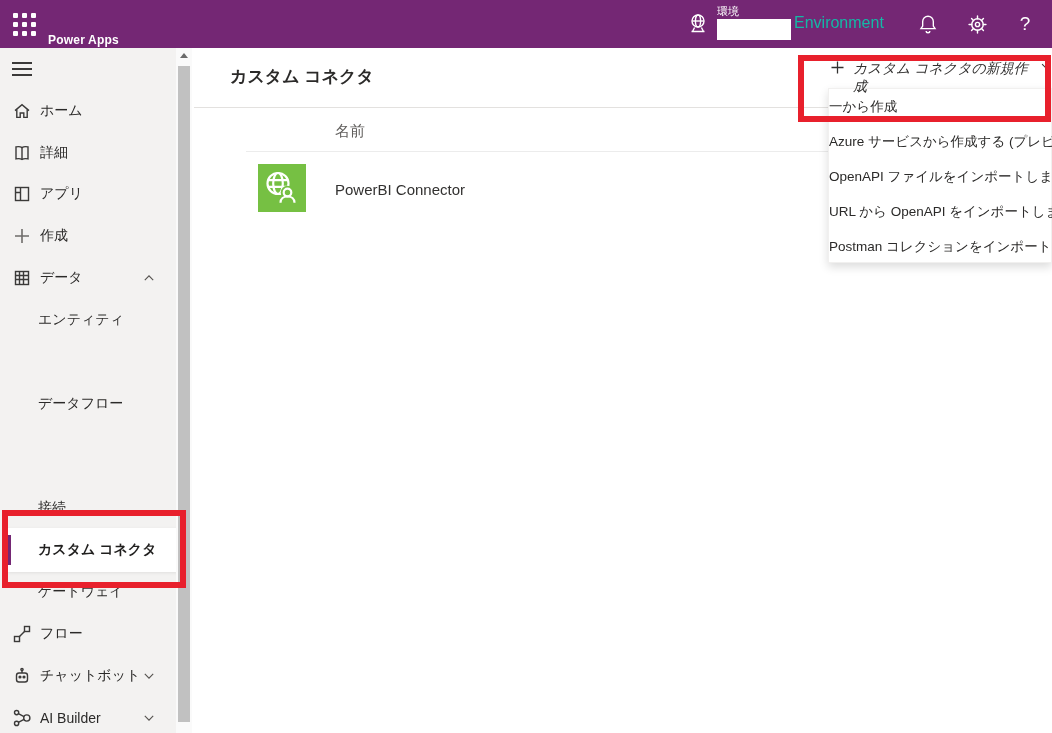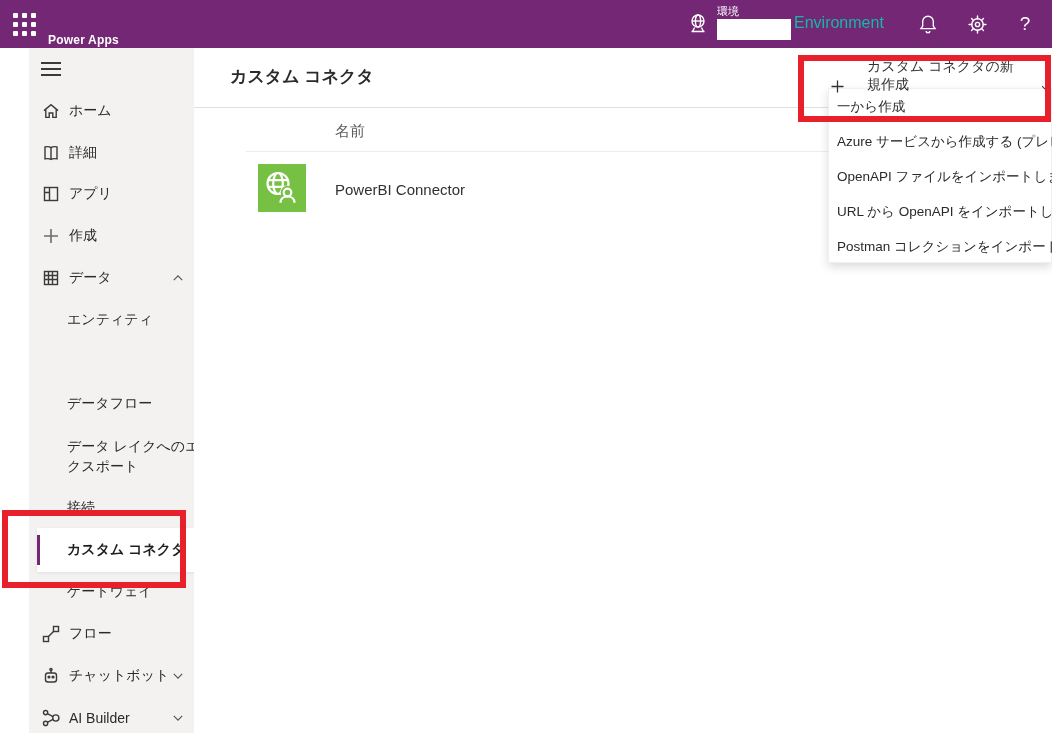--- a/index.html
+++ b/index.html
@@ -16,21 +16,21 @@
   .env-icon { position:absolute; left:686px; top:12px; width:24px; height:24px; }
   .env-label { position:absolute; left:717px; top:4px; color:#fff; font-size:11px; }
   .env-redaction { position:absolute; left:717px; top:19px; width:74px; height:21px; background:#fff; }
   .env-name { position:absolute; left:794px; top:14px; color:#14b8a6; font-size:16px; }
   .top-icon { position:absolute; top:0; width:40px; height:48px; display:flex; align-items:center; justify-content:center; cursor:pointer; }
   .top-icon.bell { left:908px; }
   .top-icon.gear { left:957px; }
   .top-icon.help { left:1005px; color:#fff; font-size:19px; font-weight:400; }
 
   
-  .sidebar { position:absolute; left:0; top:48px; width:190px; height:685px; background:#f3f2f1; border-right:1px solid #d6d4d2;margin-left:29px; }
+  .sidebar { position:absolute; left:0; top:48px; width:190px; height:685px; background:#f3f2f1; border-right:1px solid #d6d4d2; }
   .hamburger { position:absolute; left:12px; top:14px; width:20px; height:16px; cursor:pointer; }
   .hamburger i { display:block; height:2px; background:#3b3a39; margin-bottom:4px; }
   .nav-item { position:absolute; left:0; width:176px; height:42px; display:flex; align-items:center; cursor:pointer; color:#2b2a29; font-size:14px; }
   .nav-item .nav-icon { position:absolute; left:12px; width:20px; height:20px; }
   .nav-item .nav-label { position:absolute; left:40px; }
   .nav-sub .nav-label { left:38px; }
   .nav-sub.wrap { align-items:flex-start; }
   .nav-sub.wrap .nav-label { top:2px; width:142px; line-height:20px; }
   .nav-selected-bg { position:absolute; left:8px; top:480px; width:170px; height:44px; background:#fff; box-shadow:0 1px 3px rgba(0,0,0,.08); }
   .nav-selected-accent { position:absolute; left:8px; top:487px; width:3px; height:30px; background:#742774; }
@@ -47,26 +47,26 @@
   .main { position:absolute; left:194px; top:48px; width:858px; height:685px; background:#fff; }
   .page-title { position:absolute; left:36px; top:17px; font-size:17px; color:#2b2a29; }
   .title-divider { position:absolute; left:0; right:0; top:59px; height:1px; background:#e3e1df; }
   .col-header { position:absolute; left:141px; top:74px; font-size:15px; color:#605e5c; }
   .header-line { position:absolute; left:52px; right:0; top:103px; height:1px; background:#ececec; }
   .connector-row { position:absolute; left:0; right:0; top:104px; height:72px; cursor:pointer;text-align:right; }
   .connector-tile { position:absolute; left:64px; top:12px; width:48px; height:48px; background:#76c043; }
   .connector-name { position:absolute; left:141px; top:29px; font-size:15px; color:#323130; }
 
   
-  .new-btn { position:absolute; left:830px; top:60px; height:34px; display:flex; align-items:flex-end; gap:22px; cursor:pointer; z-index:41; }
+  .new-btn { position:absolute; left:830px; top:60px; height:34px; display:flex; align-items:flex-start; gap:8px; cursor:pointer; z-index:41;font-style:italic; }
   .new-btn .plus { width:15px; height:15px; }
   .new-btn .label { font-size:14px; color:#323130; }
   .new-btn .chev-d { width:12px; height:12px; margin-left:2px; }
   .menu { position:absolute; left:828px; top:88px; width:224px; height:175px; background:#fff; border:1px solid #f1f0ef; box-shadow:0 4px 9px rgba(0,0,0,.14); z-index:40; }
-  .menu-item { height:35px; display:flex; align-items:center; padding-left:8px; font-size:13.5px; color:#2b2a29; cursor:pointer; white-space:nowrap; }
+  .menu-item { height:35px; display:flex; align-items:center; font-size:13.5px; color:#2b2a29; cursor:pointer; white-space:nowrap; }
 
   
   .red-rect { position:absolute; border:6px solid #e8202c; background:transparent; z-index:100; pointer-events:none; }
   .red-rect.sidebar-hl { left:2px; top:510px; width:184px; height:78px; }
   .red-rect.menu-hl { left:798px; top:55px; width:253px; height:67px; }
 
   svg { display:block; }
 </style>
 </head>
 <body>
@@ -178,23 +178,20 @@
             <path d="M4 13 10 7 16 13"></path>
           </svg>
       </span>
     </div>
 
     <div class="nav-item nav-sub" style="top:251px">
       <span class="nav-label">エンティティ</span>
     </div>
     <div class="nav-item nav-sub" style="top:335px">
       <span class="nav-label">データフロー</span>
-    </div>
-    <div class="nav-item nav-sub wrap" style="top:386px;height:44px">
-      <span class="nav-label">データ レイクへのエクスポート</span>
     </div>
     <div class="nav-item nav-sub" style="top:439px">
       <span class="nav-label">接続</span>
     </div>
 
     <div class="nav-selected-bg"></div>
     <div class="nav-selected-accent"></div>
     <div class="nav-item nav-sub selected" style="top:481px">
       <span class="nav-label">カスタム コネクタ</span>
     </div>

